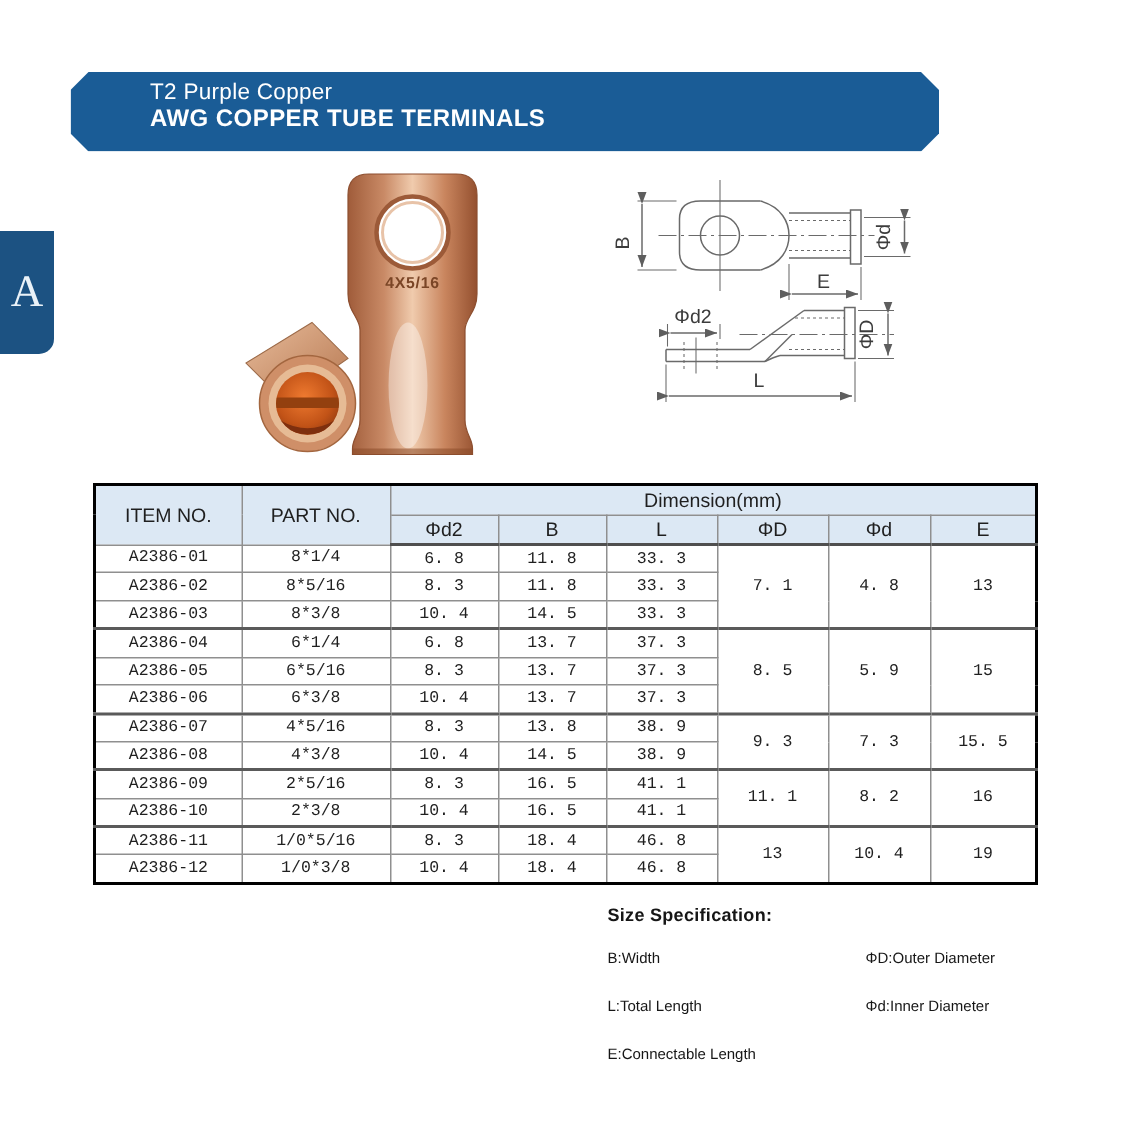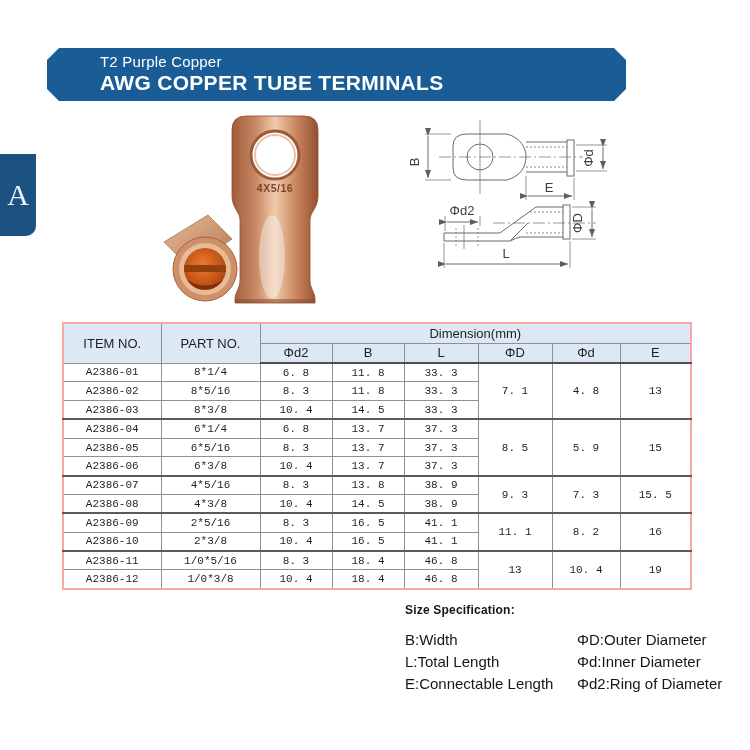--- a/index.html
+++ b/index.html
@@ -7,52 +7,52 @@
   #page { position: relative; width: 750px; height: 750px; background: #fff; overflow: hidden; }
 
   
   .banner {
     position: absolute; left: 47px; top: 48px; width: 579px; height: 53px;
     background: #1a5c96; color: #fff;
     clip-path: polygon(12px 0, calc(100% - 12px) 0, 100% 12px, 100% calc(100% - 12px), calc(100% - 12px) 100%, 12px 100%, 0 calc(100% - 12px), 0 12px);
     padding: 5px 0 0 53px;
   }
   .banner .subtitle { font-size: 15px; font-weight: 400; letter-spacing: .2px; }
-  .banner .title { font-size: 21px; font-weight: 700; letter-spacing: .3px; margin-top: 1px; }
+  .banner .title { font-size: 16px; font-weight: 700; letter-spacing: .3px; margin-top: 1px; }
 
   
   .side-tab {
     position: absolute; left: 0; top: 154px; width: 36px; height: 82px;
     background: #1c5282; border-bottom-right-radius: 10px;
     display: flex; align-items: center; justify-content: center;
   }
   .side-tab span { color: #eaf2f8; font-family: "Liberation Serif", serif; font-size: 30px; line-height: 1; }
 
   
   .photo { position: absolute; left: 158px; top: 112px; }
   .diagram-front { position: absolute; left: 395px; top: 112px; }
   .diagram-side  { position: absolute; left: 378px; top: 198px; }
   .dim-label { font-size: 13px; fill: #3c3c3c; font-family: "Liberation Sans", sans-serif; }
 
   
   table.spec {
     position: absolute; left: 62px; top: 322px; width: 628px;
     border-collapse: collapse; table-layout: fixed;
-    border: 2px solid #fca5a5; color: #1f1f1f;
+    border: 2px solid #000000; color: #1f1f1f;
   }
   table.spec th, table.spec td { border: 1px solid #8f8f8f; text-align: center; vertical-align: middle; padding: 0; }
   table.spec thead th { background: #dce8f4; font-weight: 400; font-size: 13px; height: 20px; }
   table.spec thead tr:last-child th { border-bottom: 2px solid #4f4f4f; }
   table.spec tbody td { height: 18.8px; font-family: "Liberation Mono", monospace; font-size: 11px; }
   table.spec tbody tr.group-start td { border-top: 2px solid #5a5a5a; }
 
   
   .size-spec { position: absolute; left: 405px; top: 603px; width: 335px; color: #161616; }
   .size-spec h3 { font-size: 12px; font-weight: 700; letter-spacing: .2px; }
-  .size-spec .items { margin-top: 12px; display: grid; grid-template-columns: 172px auto; font-size: 15px; line-height: 22px; }
+  .size-spec .items { margin-top: 12px; display: grid; grid-template-columns: 172px auto; row-gap: 10px; font-size: 10px; line-height: 22px; }
 </style>
 </head>
 <body>
 
 <div id="page">
 
   <div class="banner">
     <div class="subtitle">T2 Purple Copper</div>
     <div class="title">AWG COPPER TUBE TERMINALS</div>
   </div>
@@ -299,17 +299,16 @@
   </table>
 
   <div class="size-spec">
     <h3>Size Specification:</h3>
     <div class="items">
       <span>B:Width</span>
       <span>ΦD:Outer Diameter</span>
       <span>L:Total Length</span>
       <span>Φd:Inner Diameter</span>
       <span>E:Connectable Length</span>
-      <span>Φd2:Ring of Diameter</span>
     </div>
   </div>
 
 </div>
 
 </body></html>

